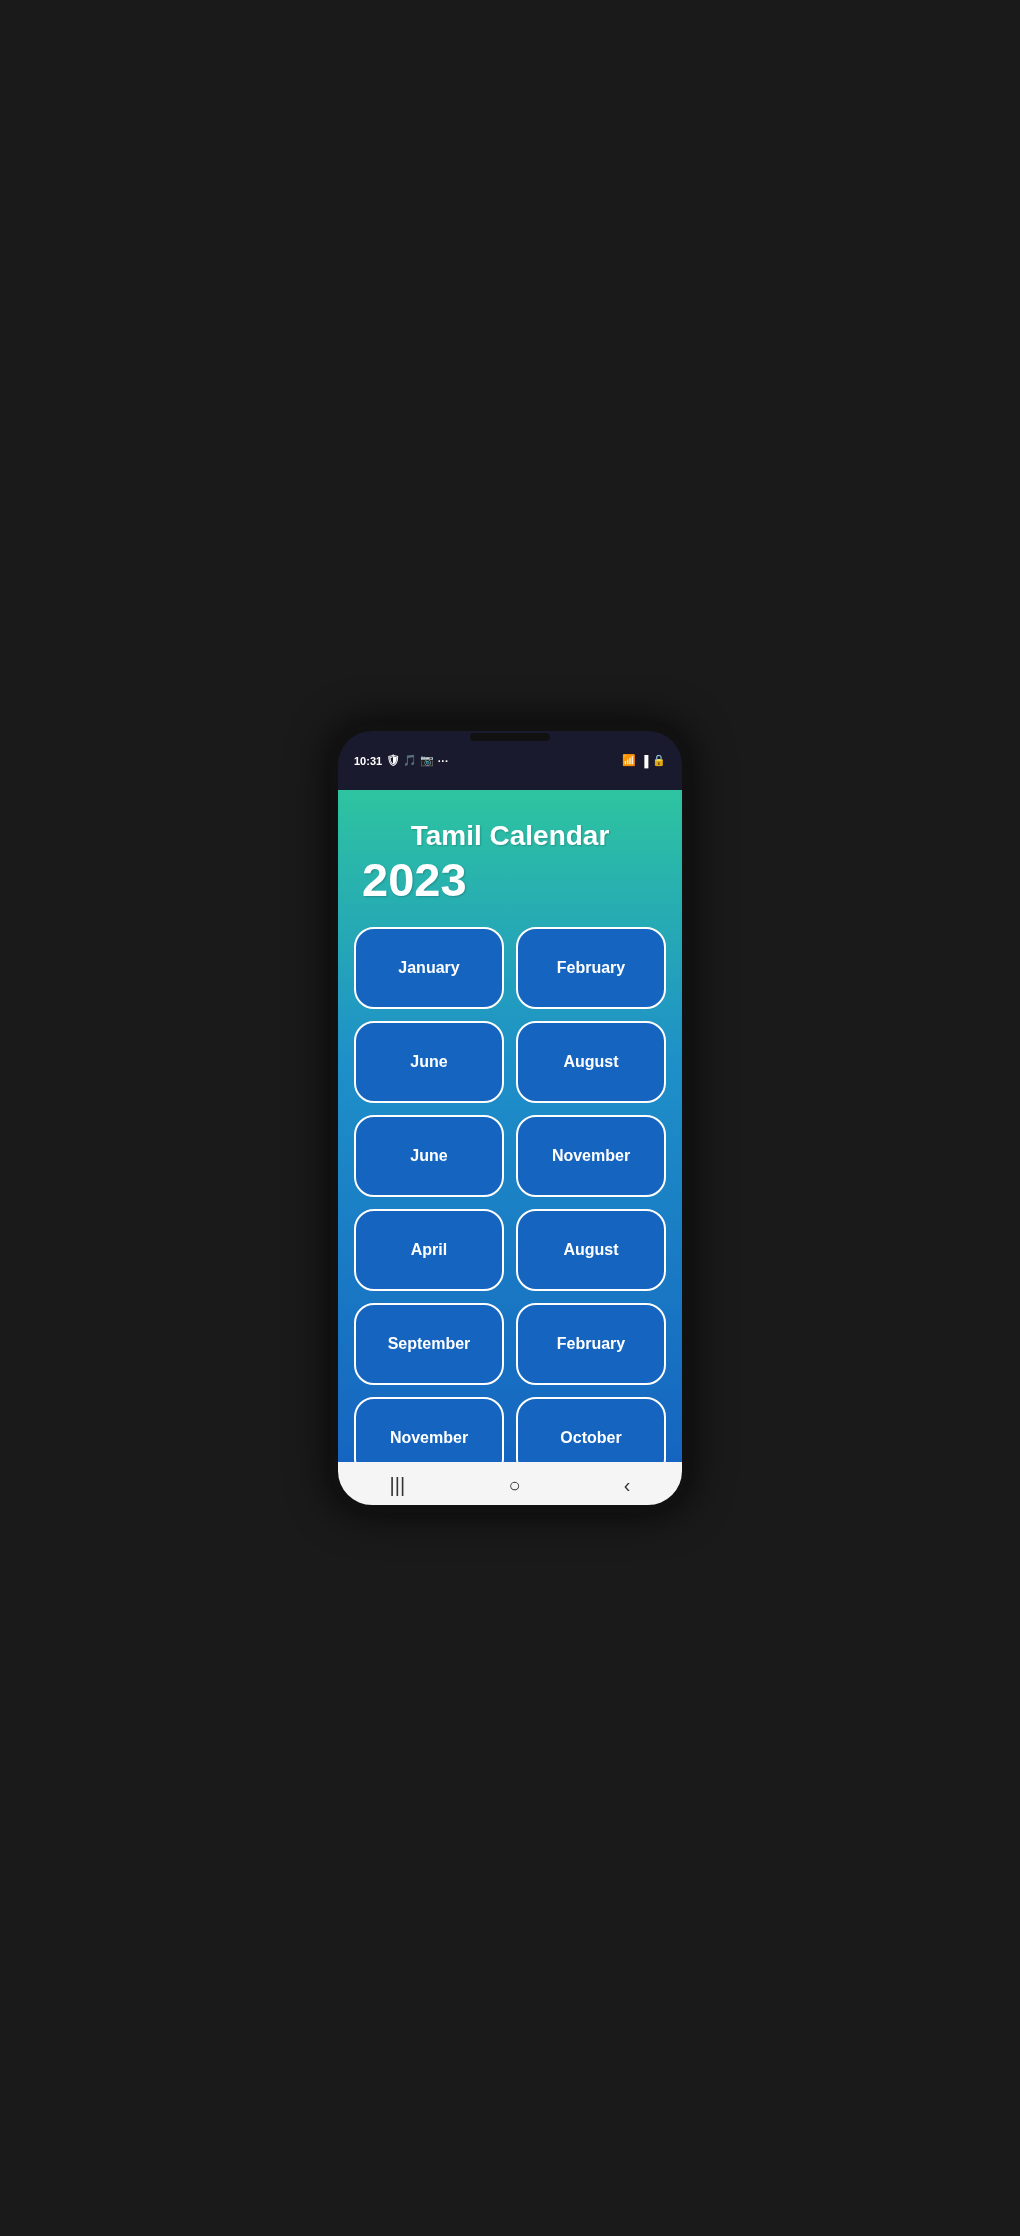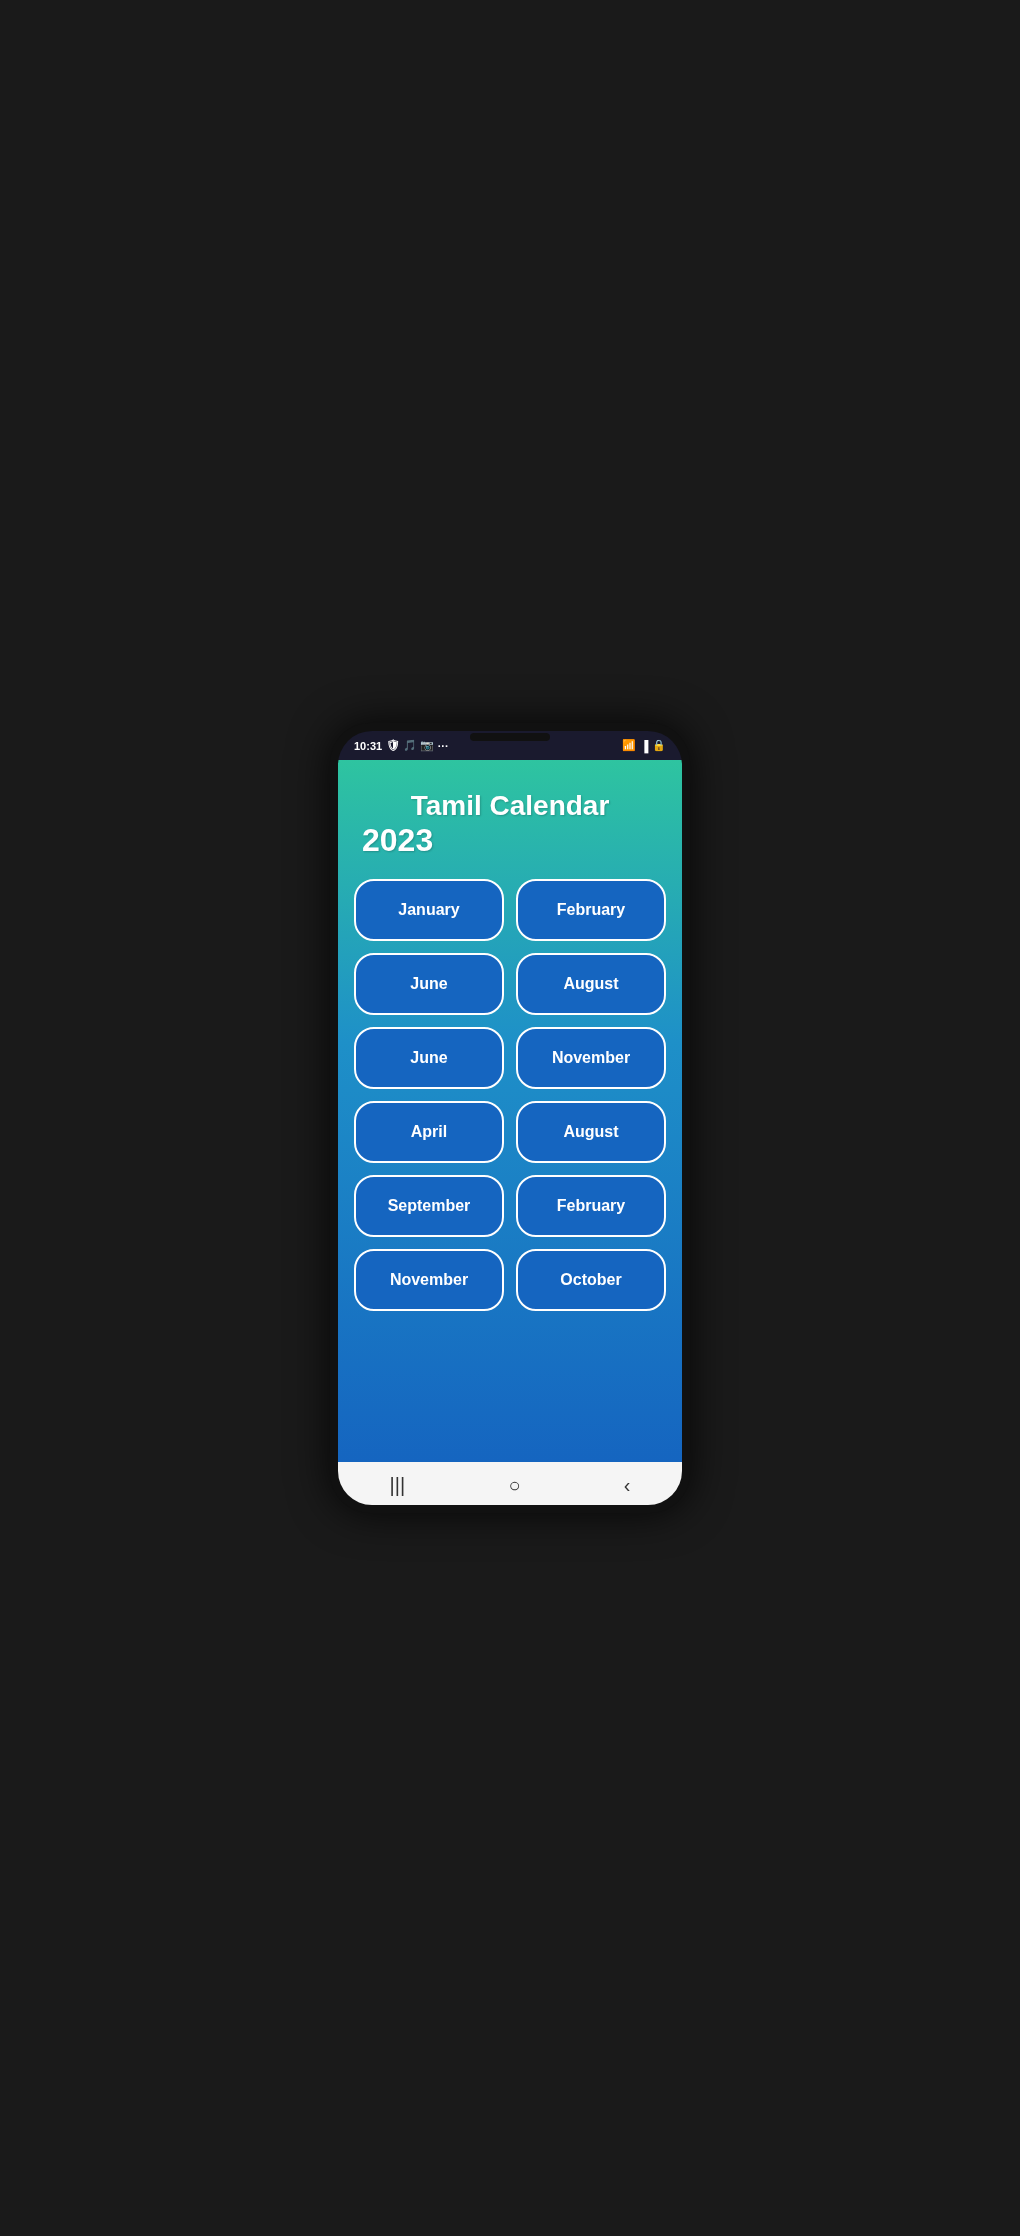--- a/index.html
+++ b/index.html
@@ -31,21 +31,21 @@
       width: 100%;
       height: 100%;
       border-radius: 34px;
       overflow: hidden;
       display: flex;
       flex-direction: column;
     }
 
     .status-bar {
       background: #1a1a2e;
-      padding: 8px 16px;
+      padding: 23px 16px;
       display: flex;
       justify-content: space-between;
       align-items: center;
       flex-shrink: 0;
     }
 
     .status-left {
       color: white;
       font-size: 11px;
       font-weight: bold;
@@ -89,37 +89,37 @@
     .app-title {
       color: white;
       font-size: 28px;
       font-weight: bold;
       text-align: center;
       text-shadow: 1px 1px 2px rgba(0,0,0,0.2);
     }
 
     .year-label {
       color: white;
-      font-size: 32px;
+      font-size: 47px;
       font-weight: bold;
       text-shadow: 1px 1px 2px rgba(0,0,0,0.2);
     }
 
     .months-grid {
       padding: 0 16px 20px 16px;
       display: grid;
       grid-template-columns: 1fr 1fr;
       gap: 12px;
     }
 
     .month-button {
       background: #1565c0;
       border: 2.5px solid white;
       border-radius: 20px;
-      padding: 20px 10px;
+      padding: 30px 10px;
       color: white;
       font-size: 16px;
       font-weight: bold;
       text-align: center;
       cursor: pointer;
       transition: background 0.2s;
     }
 
     .spacer {
       flex: 1;

